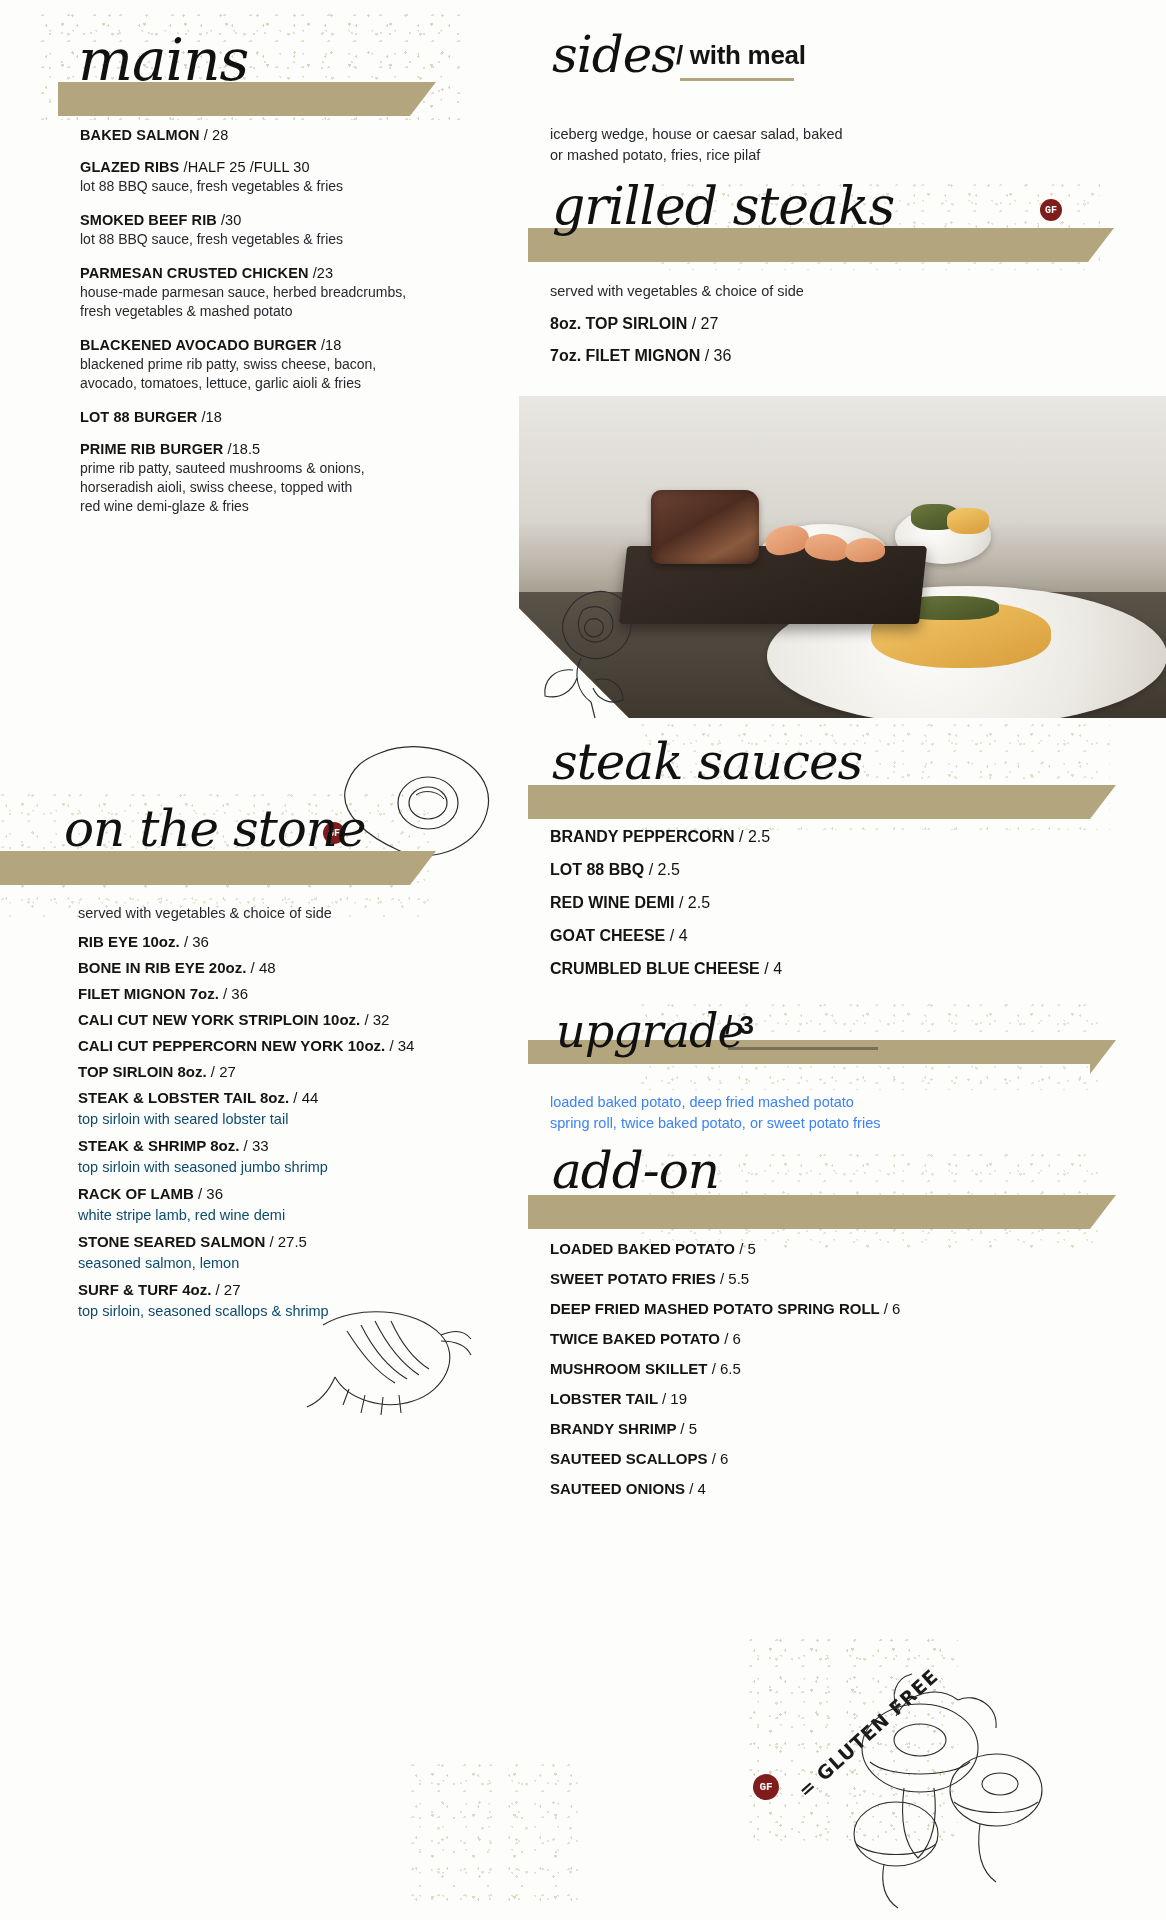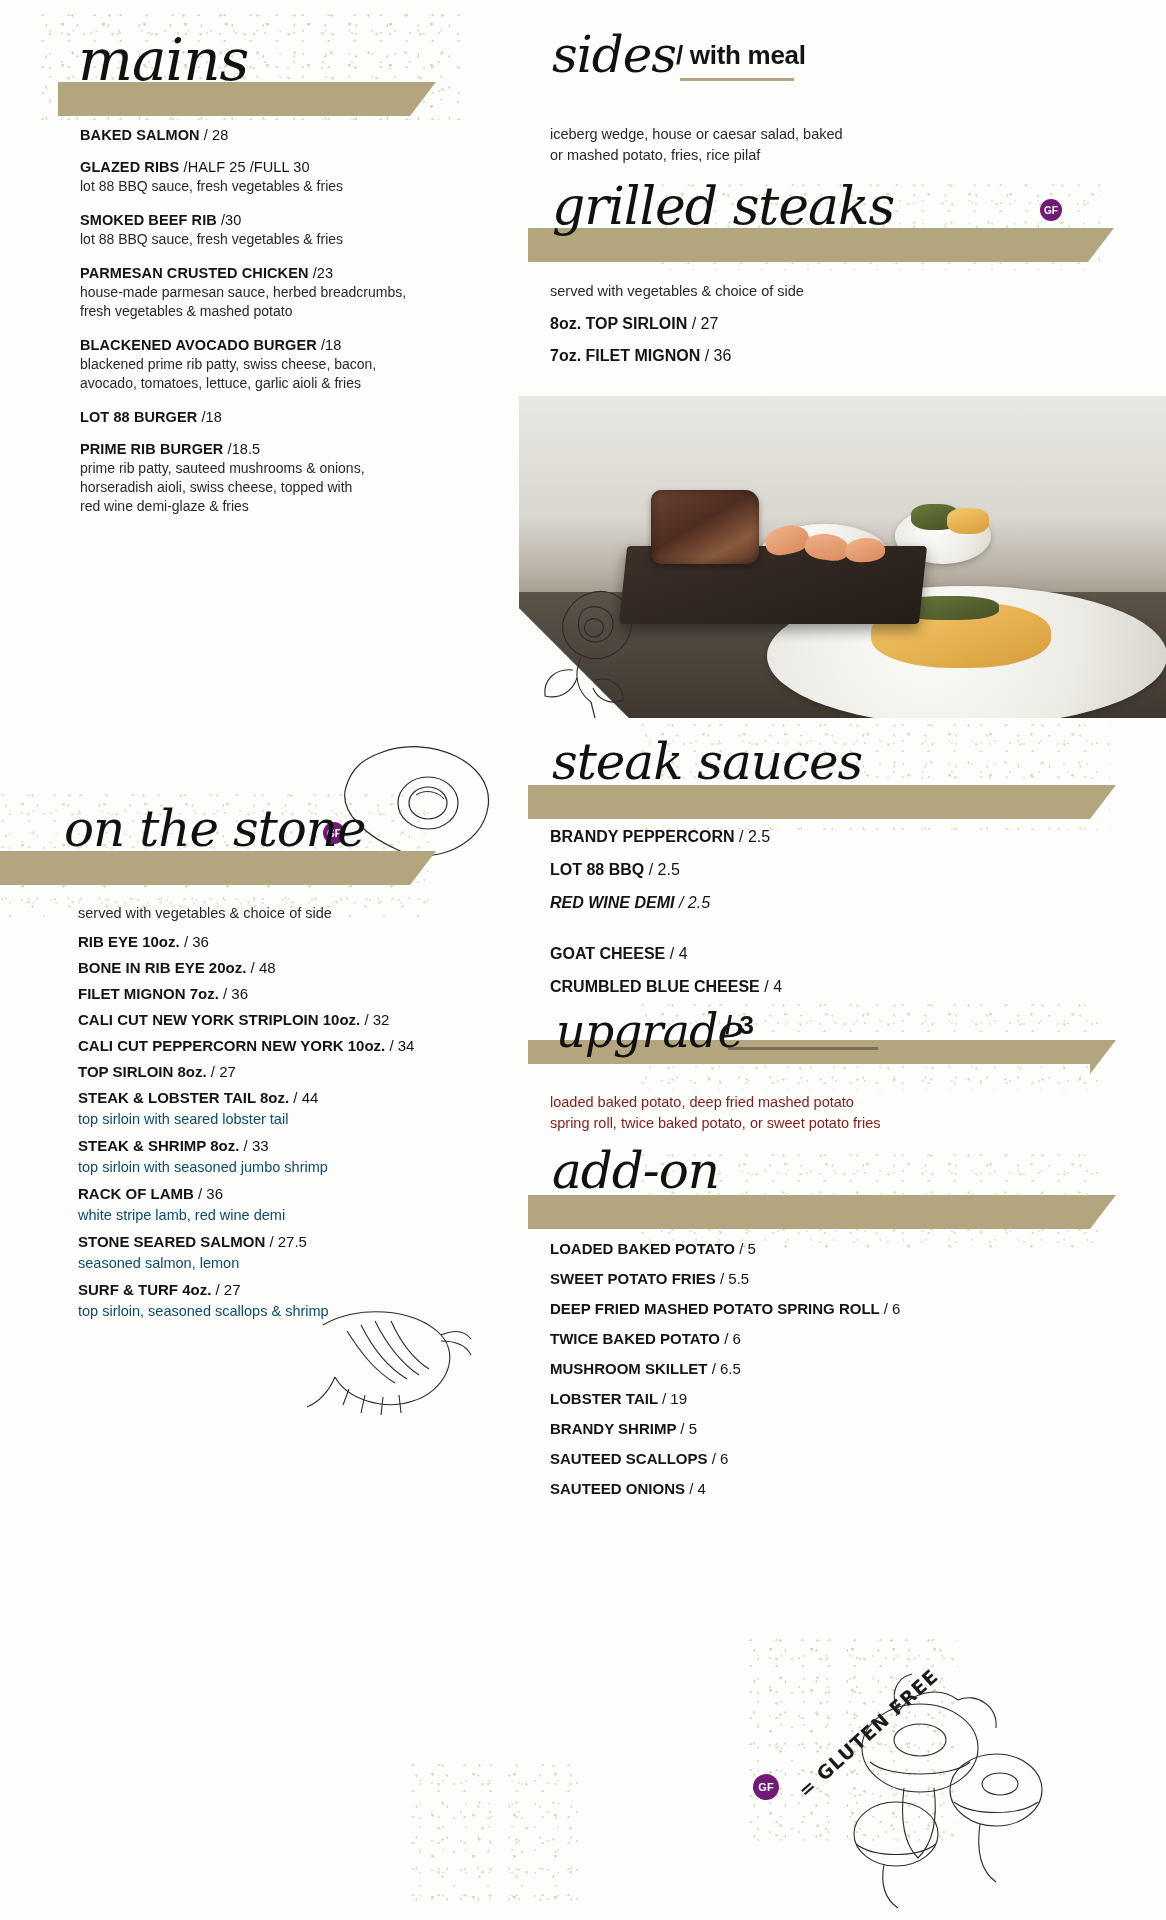--- a/index.html
+++ b/index.html
@@ -98,25 +98,25 @@
     font-size: 14.5px;
     margin: -4px 0 10px 0;
     color: #0c4a6e;
   }
   .gf-badge {
     display: inline-flex;
     align-items: center;
     justify-content: center;
     width: 22px; height: 22px;
     border-radius: 50%;
-    background: #701a75;
+    background: #7f1d1d;
     color: #fff;
     font-size: 10px;
     font-weight: 700;
-    font-family: Liberation Sans, sans-serif;
+    font-family: Liberation Mono, monospace;
     letter-spacing: 0;
     vertical-align: middle;
   }
   .underline-bar {
     position: absolute;
     height: 3px;
     background: #b3a67e;
   }
   .photo {
     position: absolute;
@@ -339,30 +339,30 @@
       <path d="M66 132 L70 148"></path>
     </g>
   </svg>
 
   <div class="band tapered" style="left:528px;top:785px;width:562px;"></div>
   <div class="sec-title script" style="left:552px;top:733px;font-size:50px;">steak sauces</div>
 
   <div style="position:absolute;left:550px;top:828px;width:430px;">
     <div class="row" style="font-size:16px;margin-bottom:15px;"><span>BRANDY PEPPERCORN</span> <span class="price">/ 2.5</span></div>
     <div class="row" style="font-size:16px;margin-bottom:15px;"><span>LOT 88 BBQ</span> <span class="price">/ 2.5</span></div>
-    <div class="row" style="font-size:16px;margin-bottom:33px;font-style:italic;"><span>RED WINE DEMI</span> <span class="price">/ 2.5</span></div>
+    <div class="row" style="font-size:16px;margin-bottom:15px;"><span>RED WINE DEMI</span> <span class="price">/ 2.5</span></div>
     <div class="row" style="font-size:16px;margin-bottom:15px;"><span>GOAT CHEESE</span> <span class="price">/ 4</span></div>
     <div class="row" style="font-size:16px;"><span>CRUMBLED BLUE CHEESE</span> <span class="price">/ 4</span></div>
   </div>
 
   <div class="band tapered" style="left:528px;top:1040px;width:562px;height:24px;"></div>
   <div class="sec-title script" style="left:556px;top:1004px;font-size:46px;">upgrade</div>
   <div style="position:absolute;left:725px;top:1010px;font-size:26px;font-weight:700;color:#141414;">/ 3</div>
   <div class="underline-bar" style="left:728px;top:1047px;width:150px;background:#7a7055;"></div>
-  <div style="position:absolute;left:550px;top:1092px;width:400px;font-size:14.5px;line-height:21px;white-space:pre-line;color:#7f1d1d;">loaded baked potato, deep fried mashed potato
+  <div style="position:absolute;left:550px;top:1092px;width:400px;font-size:14.5px;line-height:21px;white-space:pre-line;color:#3b82f6;">loaded baked potato, deep fried mashed potato
 spring roll, twice baked potato, or sweet potato fries</div>
 
   <div class="band tapered" style="left:528px;top:1195px;width:562px;"></div>
   <div class="sec-title script" style="left:552px;top:1142px;font-size:50px;">add-on</div>
 
   <div style="position:absolute;left:550px;top:1240px;width:430px;">
     <div class="row" style="font-size:15px;margin-bottom:13px;"><span>LOADED BAKED POTATO</span> <span class="price">/ 5</span></div>
     <div class="row" style="font-size:15px;margin-bottom:13px;"><span>SWEET POTATO FRIES</span> <span class="price">/ 5.5</span></div>
     <div class="row" style="font-size:15px;margin-bottom:13px;"><span>DEEP FRIED MASHED POTATO SPRING ROLL</span> <span class="price">/ 6</span></div>
     <div class="row" style="font-size:15px;margin-bottom:13px;"><span>TWICE BAKED POTATO</span> <span class="price">/ 6</span></div>

